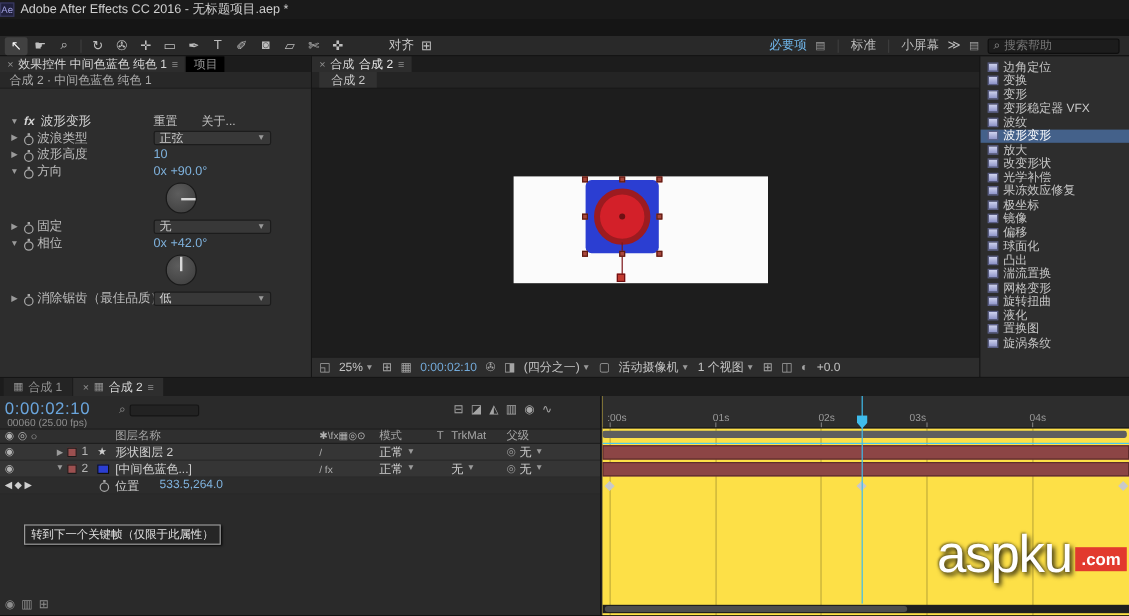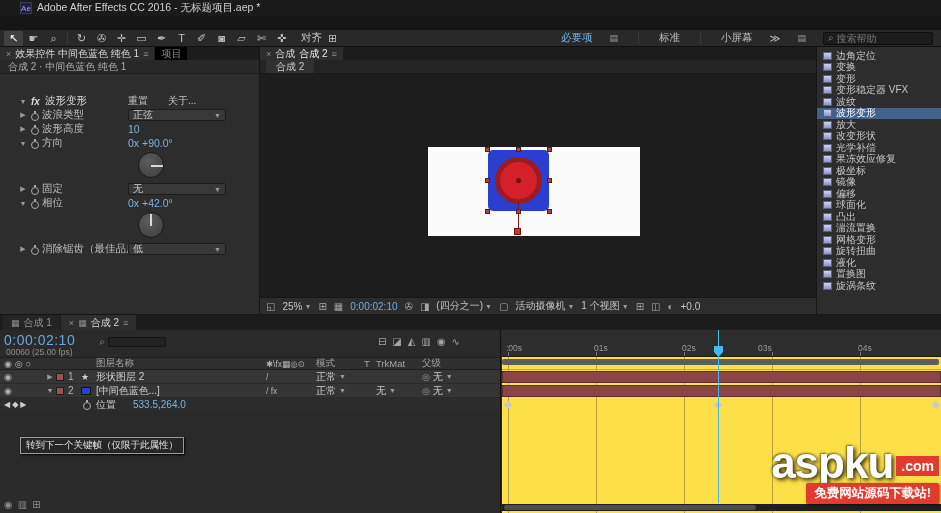--- a/index.html
+++ b/index.html
@@ -1,50 +1,50 @@
 <!DOCTYPE html>
 <html><head>
 <meta charset="utf-8">
 <style>
   *{margin:0;padding:0;box-sizing:border-box}
   html,body{background:#000}
   #app{position:relative;width:941px;height:513px;background:#151515;overflow:hidden;
        font-family:"Liberation Sans","DejaVu Sans",sans-serif;font-size:11px;color:#c6c6c6}
 
   
-  .titlebar{position:absolute;left:0;top:0;right:0;height:16px;background:#1a1a1a;display:flex;align-items:center;gap:5px;padding-left:20px}
+  .titlebar{position:absolute;left:0;top:0;right:0;height:16px;background:#1a1a1a;display:flex;align-items:center;gap:5px;padding-left:0}
   .badge{width:12px;height:12px;background:#20203c;color:#9f9fdf;font-size:8px;display:flex;align-items:center;justify-content:center;border:1px solid #3a3a60}
   .title-text{color:#cfcfcf;font-size:10.5px}
   .menubar{position:absolute;left:0;top:16px;right:0;height:14px;background:#292929;display:flex;align-items:center;border-bottom:1px solid #1c1c1c}
   .menu-item{padding:0 7px;font-size:10.5px;color:#c9c9c9}
   .toolbar{position:absolute;left:0;top:30px;right:0;height:17px;background:#292929;border-bottom:1px solid #0f0f0f;display:flex;align-items:center;padding:0 4px;gap:1px}
   .tool{width:19px;height:15px;display:flex;align-items:center;justify-content:center;color:#bdbdbd;font-size:11px}
   .tool.active{background:#414141;border-radius:2px;color:#fff}
   .tb-sep{width:1px;height:11px;background:#3c3c3c;margin:0 3px}
-  .align-label{margin-left:9px;color:#c9c9c9;font-size:10.5px}
-  .tb-right{margin-left:auto;display:flex;align-items:center;gap:17px;padding-right:4px}
+  .align-label{margin-left:32px;color:#c9c9c9;font-size:10.5px}
+  .tb-right{margin-left:auto;display:flex;align-items:center;gap:7px;padding-right:4px}
   .ws-active{color:#6fb3e6;font-size:10.5px}
   .ws{color:#bdbdbd;font-size:10.5px}
   .ws-icon{color:#9a9a9a;font-size:9px}
   .searchbox{display:flex;align-items:center;gap:3px;background:#1c1c1c;border:1px solid #0e0e0e;border-radius:2px;height:13px;padding:0 4px;width:110px}
   .searchbox input{background:transparent;border:none;outline:none;color:#bbb;font-size:10px;width:82px;font-family:inherit}
   .search-glyph{color:#8f8f8f;font-size:10px}
 
   
   .ptabs{position:absolute;left:0;top:0;right:0;height:13px;background:#1c1c1c;display:flex;align-items:stretch;font-size:10px}
   .ptab{display:flex;align-items:center;gap:4px;padding:0 6px;color:#8f8f8f;background:#000000;margin-right:1px;white-space:nowrap}
   .ptab.active{background:#2d2d2d;color:#d6d6d6}
   .icon-x,.icon-menu,.icon-panel{color:#8d8d8d;font-size:9px}
   .comp-name-hl{color:#eaeaea}
 
   
   #ec{position:absolute;left:0;top:47px;width:259px;height:267px;background:#2d2d2d}
   .ec-breadcrumb{position:absolute;top:13px;left:0;right:0;height:14px;background:#282828;border-bottom:1px solid #1f1f1f;display:flex;align-items:center;padding-left:8px;color:#ababab;font-size:10px}
   .ec-body{position:absolute;top:27px;left:0;right:0;bottom:0;background:#2d2d2d;padding-top:20px}
-  .ec-row{height:14px;display:flex;align-items:center;padding-left:17px;font-size:10.5px;color:#bdbdbd;position:relative}
+  .ec-row{height:14px;display:flex;align-items:center;padding-left:6px;font-size:10.5px;color:#bdbdbd;position:relative}
   .ec-row .tri{width:12px;text-align:center;font-size:7px;color:#9a9a9a}
   .ec-label{margin-left:3px;white-space:nowrap}
   .ec-ctl{position:absolute;left:128px;display:flex;align-items:center}
   .val{color:#7fb2dd}
   .dd-box{min-width:98px;height:12px;background:#383838;border:1px solid #1c1c1c;border-radius:2px;display:flex;align-items:center;justify-content:space-between;padding:0 4px;color:#cfcfcf;font-size:10px}
   .dd-arrow{font-size:7px;color:#9a9a9a;margin-left:6px}
   .fxb{font-style:italic;font-weight:bold;color:#d6d6d6;font-size:10px;margin-left:2px}
   .ec-effect-name{margin-left:5px;color:#d6d6d6}
   .ec-links{position:absolute;left:128px;display:flex;gap:20px;color:#c3c3c3;font-size:10px}
   .sw{width:8px;height:9px;position:relative;display:inline-block;margin-left:2px;flex:none}
@@ -122,21 +122,21 @@
   .bar{position:absolute;left:0;right:0;height:12px;background:#8c4545;border:1px solid #5e2c2c}
   .kf{position:absolute;top:72px;width:6px;height:6px;background:#c9c9c9;transform:rotate(45deg)}
   .playhead{position:absolute;left:216px;top:0;bottom:10px;width:1px;background:#3fbcec;z-index:5}
   .ph-head{position:absolute;left:212px;top:16px;width:9px;height:11px;background:#3fbcec;z-index:6;clip-path:polygon(0 0,100% 0,100% 55%,50% 100%,0 55%)}
   .hscroll{position:absolute;left:0;right:0;bottom:2px;height:7px;background:#1f1f1f}
   .hthumb{position:absolute;left:2px;width:252px;top:1px;bottom:1px;background:#4d4d4d;border-radius:3px}
 
   
   .watermark{position:absolute;right:2px;top:444px;text-align:right;z-index:50}
   .wm-line{display:flex;align-items:flex-end;justify-content:flex-end}
-  .wm-brand{font-size:44px;font-weight:bold;color:#fff;line-height:.85;letter-spacing:-1px;
+  .wm-brand{font-size:44px;font-weight:normal;color:#fff;line-height:.85;letter-spacing:-1px;
             text-shadow:2px 2px 4px rgba(0,0,0,.85),-1px -1px 2px rgba(0,0,0,.5)}
   .wm-tld{background:#e23a2e;color:#fff;font-size:14px;font-weight:bold;padding:2px 5px;margin-left:3px;margin-bottom:5px}
   .wm-banner{display:inline-block;background:#e23a2e;color:#fff;font-size:12.5px;font-weight:bold;padding:2px 8px;margin-top:2px;border-radius:2px;box-shadow:1px 1px 3px rgba(0,0,0,.6)}
 </style>
 </head>
 <body>
 
 <div id="app">
 
   <div class="titlebar">
@@ -586,16 +586,15 @@
         <div class="hthumb"></div>
       </div>
     </div>
   </div>
 
   <div class="watermark">
     <div class="wm-line">
       <span class="wm-brand">aspku</span>
       <span class="wm-tld">.com</span>
     </div>
-    <span class="wm-banner">免费网站源码下载站!</span>
   </div>
 
 </div>
 
 </body></html>

